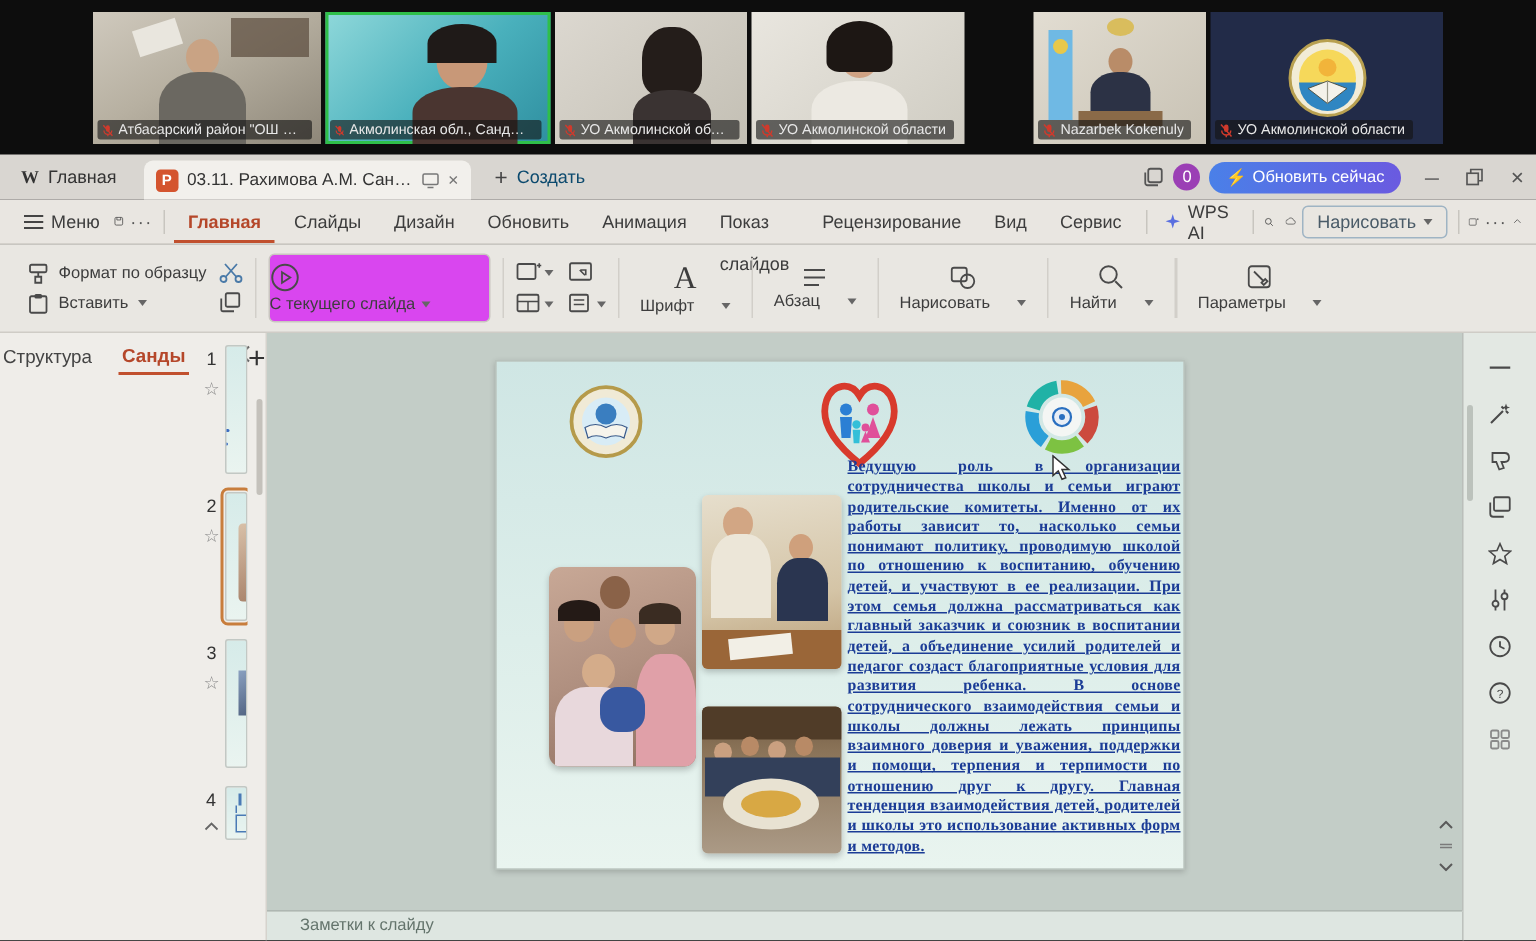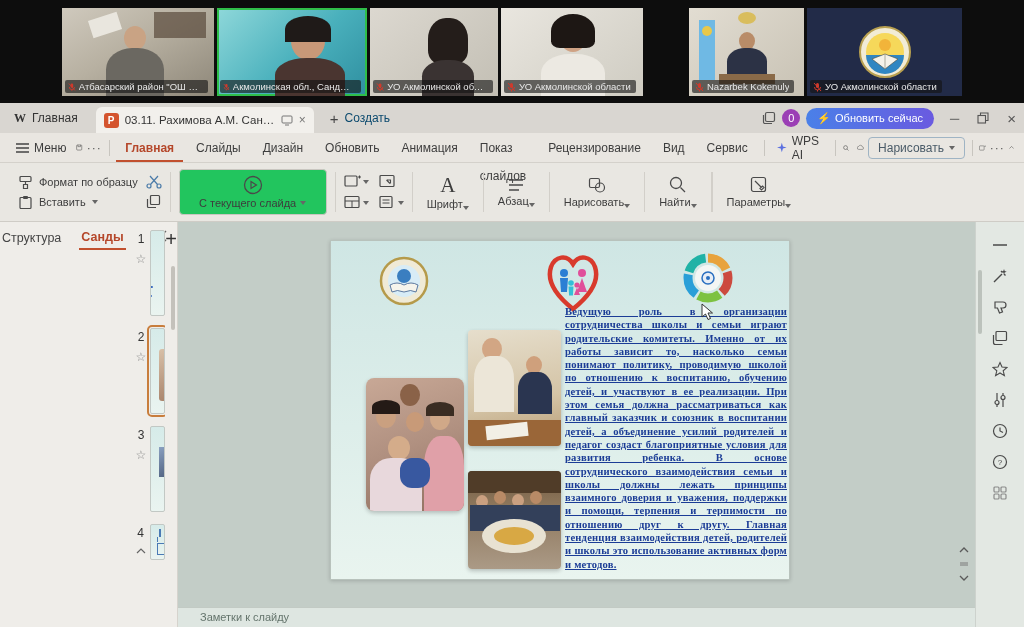--- a/index.html
+++ b/index.html
@@ -71,29 +71,29 @@
                 height:22px; padding:0 9px; font-size:12px; color:#4a5b68; background:transparent; }
   .caret { width:0; height:0; border-left:3.5px solid transparent; border-right:3.5px solid transparent;
            border-top:4px solid #666; display:inline-block; }
 
   .ribbon { height:59px; background:#e9e7e2; border-bottom:1px solid #cfccc6; display:flex;
             align-items:center; padding:0 10px; }
   .rgroup { display:flex; align-items:center; gap:8px; padding:0 8px; }
   .rdiv { width:1px; height:40px; background:#d2cfc9; }
   .two-rows { display:flex; flex-direction:column; gap:5px; }
   .rrow { display:flex; align-items:center; gap:6px; font-size:11px; color:#3d3d3d; }
-  .play-box { width:148px; height:46px; border:1px solid #c9c6c0; border-radius:4px; background:#22c55e;
-              display:flex; flex-direction:column; align-items:center; justify-content:center; gap:2px; }
+  .play-box { width:148px; height:46px; border:1px solid #c9c6c0; border-radius:4px; background:#d946ef;
+              display:flex; flex-direction:column; align-items:flex-start; justify-content:center; gap:2px; }
   .play-box .lbl { font-size:11px; color:#3d3d3d; display:flex; align-items:center; gap:4px; }
   .icon2x2 { display:grid; grid-template-columns:auto auto; gap:6px 10px; }
   .icell { display:flex; align-items:center; gap:2px; }
   .vbtn { display:flex; flex-direction:column; align-items:center; gap:3px; font-size:11px; color:#3d3d3d;
           padding:2px 6px; }
   .bigA { font-size:21px; color:#3d3d3d; font-family:"Liberation Serif",serif; line-height:20px; }
-  .vbtn .lab { display:flex; align-items:flex-end; gap:0; }
+  .vbtn .lab { display:flex; align-items:center; gap:18px; }
 
   
   .main { display:flex; height:405px; }
   .sidebar { width:178px; background:#efede9; border-right:1px solid #d6d3cd; position:relative;
              display:flex; flex-direction:row; }
   .sb-tabs { height:32px; display:flex; align-items:center; justify-content:center; gap:16px; }
   .sb-tab { font-size:12.5px; color:#444; padding:4px 2px; }
   .sb-tab.active { color:#b5472a; font-weight:bold; border-bottom:2px solid #c1502e; }
   .sb-collapse { position:absolute; right:10px; top:8px; color:#666; font-size:12px; }
   .sb-list { flex:1; overflow:hidden; padding:8px 0 0 10px; }

